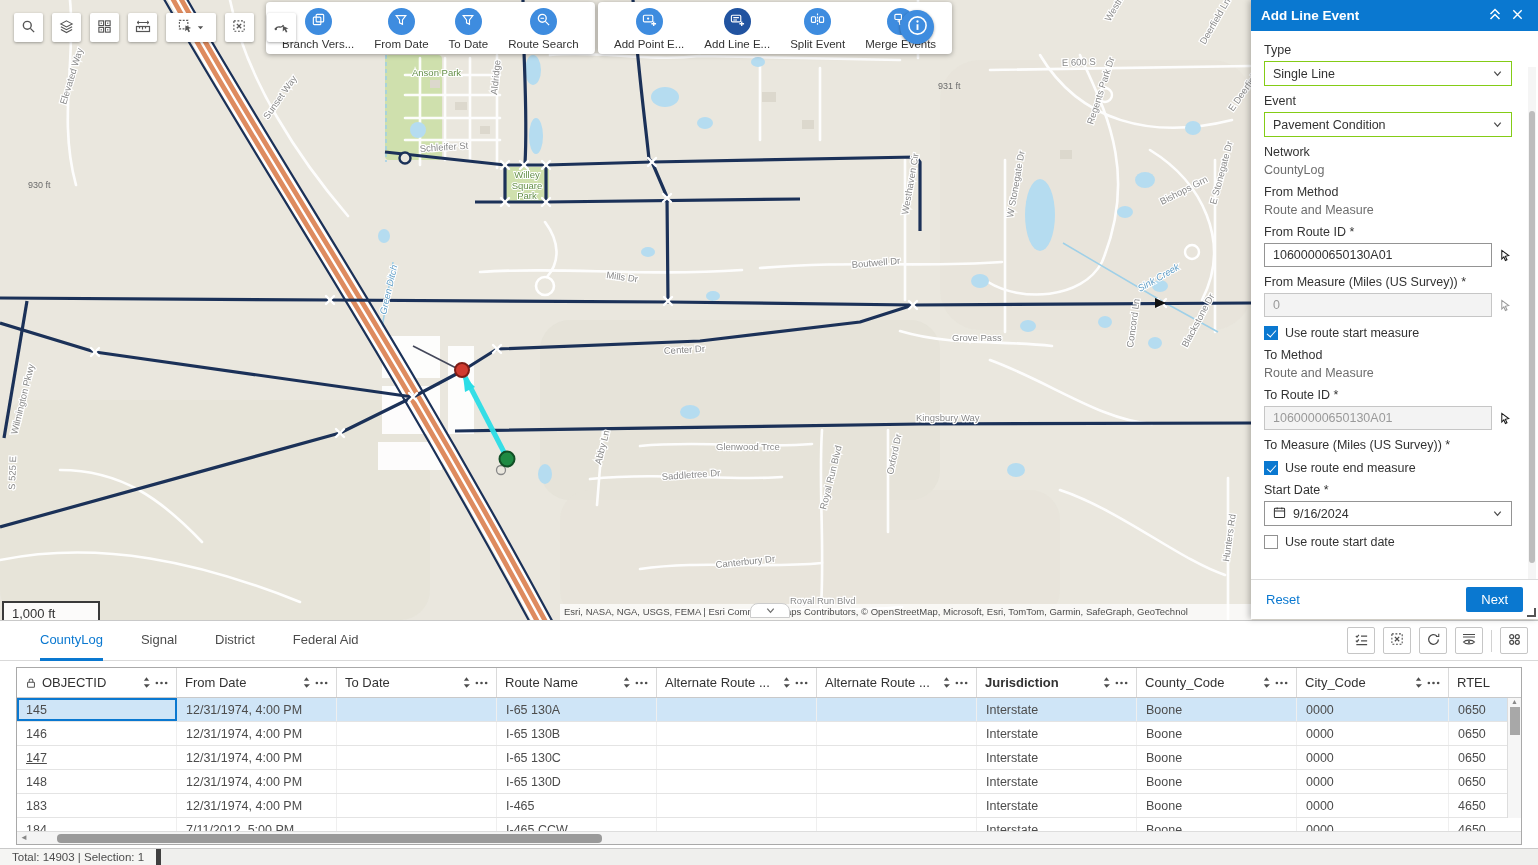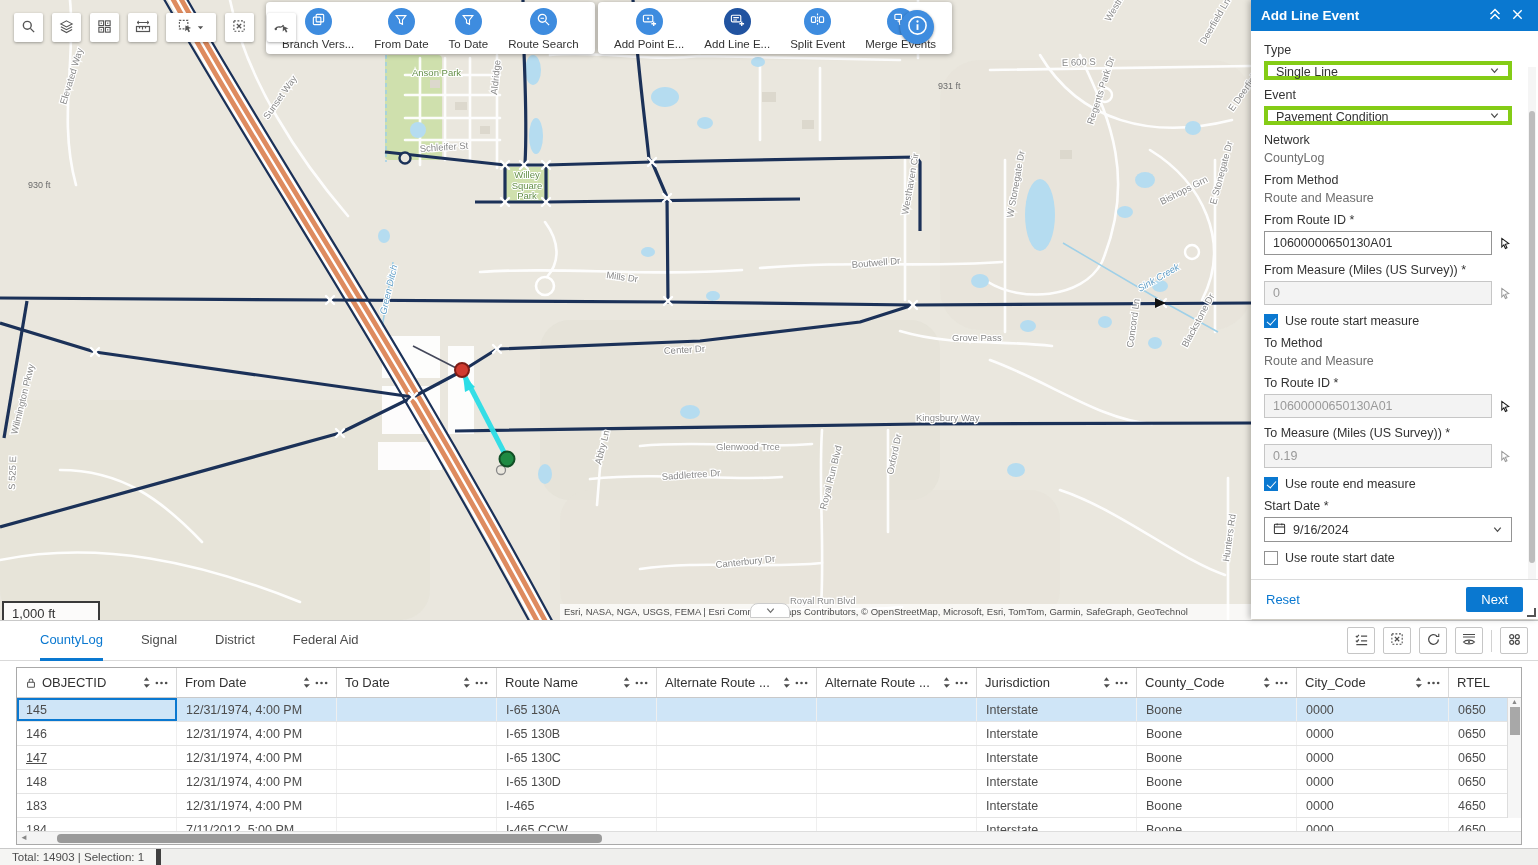--- a/index.html
+++ b/index.html
@@ -37,21 +37,21 @@
 #attr-collapse{position:absolute;left:750px;bottom:2px;width:40px;height:15px;background:#fff;border:1px solid #ccc;border-radius:8px 8px 0 0;display:flex;align-items:center;justify-content:center;color:#6e6e6e;z-index:4;cursor:pointer}
 
 
 #panel{position:absolute;left:1251px;top:0;width:287px;height:619px;background:#fff;box-shadow:-2px 0 6px rgba(0,0,0,.25);display:flex;flex-direction:column;z-index:10}
 #panel-header{height:31px;background:#0a78d0;color:#fff;display:flex;align-items:center;padding:0 10px;flex:none}
 #panel-title{font-weight:bold;font-size:13.5px;flex:1}
 .ph-icon{width:22px;height:22px;display:flex;align-items:center;justify-content:center;color:#fff;cursor:pointer}
 #panel-body{flex:1;padding:10px 26px 0 13px;font-size:12.5px;color:#323232;position:relative;overflow:hidden}
 .f-label{margin:8px 0 4px;color:#323232}
 .f-value{color:#6e6e6e}
-.sel{border:4px solid #84cc16;height:19px;display:flex;align-items:flex-start;padding:0 8px;justify-content:space-between;color:#323232;cursor:pointer;background:#fff}
+.sel{border:1px solid #84cc16;height:25px;display:flex;align-items:center;padding:0 8px;justify-content:space-between;color:#323232;cursor:pointer;background:#fff}
 .inp-row{display:flex;align-items:center;gap:7px}
 .inp{border:1px solid #949494;height:24px;display:flex;align-items:center;padding:0 8px;color:#323232;flex:1;background:#fff}
 .inp.disabled{background:#f3f3f3;color:#9a9a9a;border-color:#c6c6c6}
 .picker{color:#1a1a1a;display:flex;cursor:pointer}
 .picker.dim{color:#9a9a9a}
 .cb-row{display:flex;align-items:center;gap:7px;margin:9px 0 2px;cursor:pointer}
 .cb{width:14px;height:14px;border:1px solid #919191;background:#fff;flex:none;position:relative}
 .cb.checked{background:#0a78d0;border-color:#0a78d0}
 .cb.checked::after{content:"";position:absolute;left:4px;top:1px;width:4px;height:8px;border:solid #fff;border-width:0 1.6px 1.6px 0;transform:rotate(42deg)}
 .date{border:1px solid #949494;height:25px;display:flex;align-items:center;padding:0 8px;gap:7px;color:#323232;cursor:pointer;background:#fff}
@@ -500,28 +500,20 @@
     <div class="f-label">To Route ID *</div>
     <div class="inp-row">
       <div class="inp disabled">10600000650130A01</div>
       <span class="picker icon-slot">
           <svg viewBox="0 0 14 14" width="13" height="13" fill="none" stroke="currentColor" stroke-width="1.1">
             <path d="M3 1.5 10.5 7 6.8 7.8 8.6 11.6 6.9 12.4 5.2 8.6 3 10.8Z"></path>
           </svg>
         </span>
     </div>
     <div class="f-label">To Measure (Miles (US Survey)) *</div>
-    <div class="inp-row">
-      <div class="inp disabled">0.19</div>
-      <span class="picker dim icon-slot">
-          <svg viewBox="0 0 14 14" width="13" height="13" fill="none" stroke="currentColor" stroke-width="1.1">
-            <path d="M3 1.5 10.5 7 6.8 7.8 8.6 11.6 6.9 12.4 5.2 8.6 3 10.8Z"></path>
-          </svg>
-        </span>
-    </div>
     <div class="cb-row">
       <span class="cb checked"></span>
       <span>Use route end measure</span>
     </div>
     <div class="f-label">Start Date *</div>
     <div class="date">
       <span class="icon-slot"><svg viewBox="0 0 14 14" width="13" height="13" fill="none" stroke="currentColor" stroke-width="1.1">
             <rect x="1.5" y="2.5" width="11" height="10" rx="1"></rect>
             <path d="M1.5 5.5h11M4.5 1.5v2M9.5 1.5v2"></path>
           </svg></span>
@@ -696,21 +688,21 @@
             </svg>
           </span>
           <span class="thctl">
             <svg viewBox="0 0 14 4" width="13" height="4" fill="currentColor">
               <circle cx="2" cy="2" r="1.4"></circle>
               <circle cx="7" cy="2" r="1.4"></circle>
               <circle cx="12" cy="2" r="1.4"></circle>
             </svg>
           </span>
         </div>
-        <div class="th" style="width: 160px;">
+        <div class="th" style="width: 160px; font-weight: bold;">
           <span class="thlabel">Jurisdiction</span>
           <span class="grow"></span>
           <span class="thctl">
             <svg viewBox="0 0 8 12" width="7" height="11" fill="currentColor">
               <path d="M4 0 7 4H1Z"></path>
               <path d="M4 12 1 8h7Z"></path>
             </svg>
           </span>
           <span class="thctl">
             <svg viewBox="0 0 14 4" width="13" height="4" fill="currentColor">

